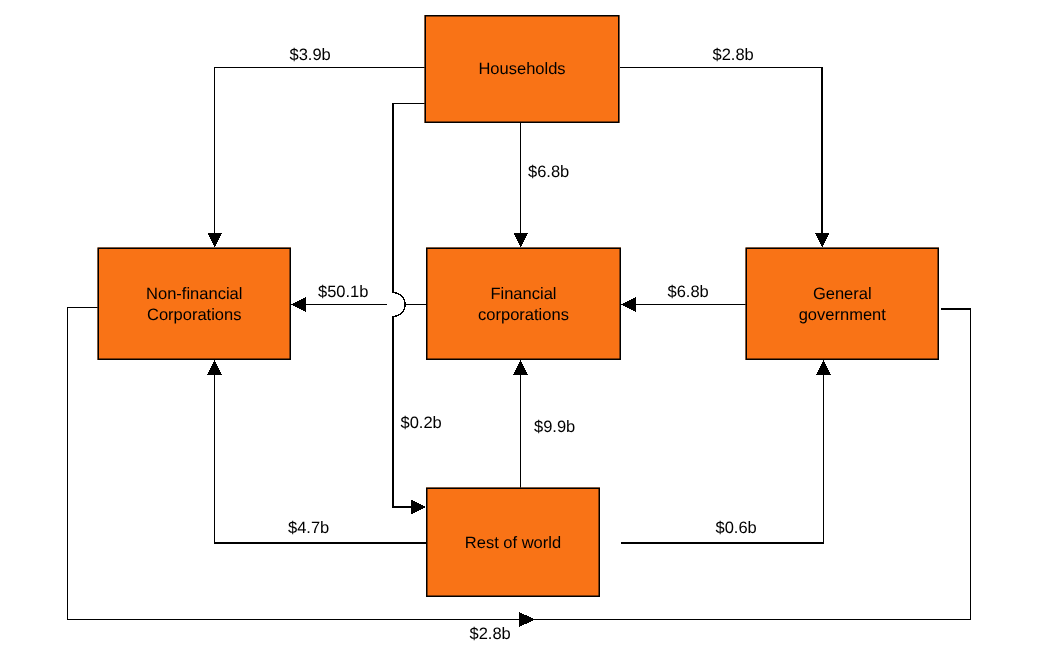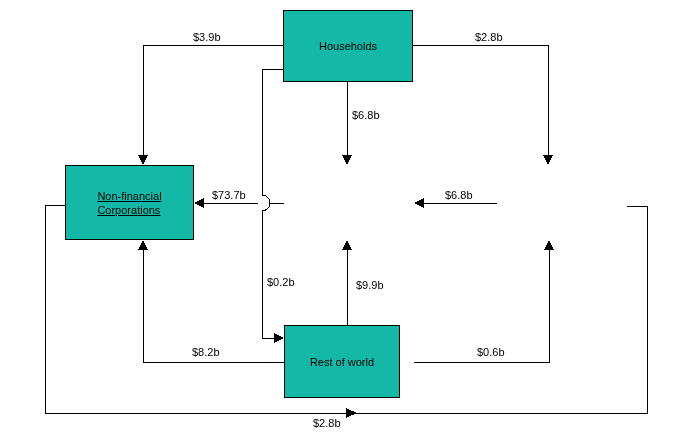--- a/index.html
+++ b/index.html
@@ -10,25 +10,25 @@
     height: 441px;
     background: #ffffff;
     font-family: "Liberation Sans", sans-serif;
     color: #000000;
     overflow: hidden;
   }
   svg.wires { position: absolute; left: 0; top: 0; display: block; }
   .node {
     position: absolute;
     border: 1px solid #000000;
-    background: #14b8a6;
+    background: #f97316;
     display: flex;
     align-items: center;
     justify-content: center;
-    text-align: left;
+    text-align: center;
   }
   .node-label {
     font-size: 11px;
     line-height: 14px;
     white-space: pre-line;
   }
   .flow-label {
     position: absolute;
     font-size: 11px;
     line-height: 13px;
@@ -70,44 +70,52 @@
     <polygon points="549,240 544,250 554,250" fill="#000000" stroke="none"></polygon>
 
     <path d="M 65 205 H 45 V 413 H 647 V 206 H 627"></path>
     <polygon points="357,413 346,408 346,418" fill="#000000" stroke="none"></polygon>
   </svg>
 
   <div class="node" style="left:283px; top:10px; width:130px; height:72px;">
     <span class="node-label">Households</span>
   </div>
 
-  <div class="node" style="left:65px; top:165px; width:129px; height:75px;text-decoration:underline;">
+  <div class="node" style="left:65px; top:165px; width:129px; height:75px;">
     <span class="node-label">Non-financial
 Corporations</span>
   </div>
 
+  <div class="node" style="left:284px; top:165px; width:130px; height:75px;">
+    <span class="node-label">Financial
+corporations</span>
+  </div>
 
+  <div class="node" style="left:497px; top:165px; width:129px; height:75px;">
+    <span class="node-label">General
+government</span>
+  </div>
 
   <div class="node" style="left:284px; top:325px; width:116px; height:73px;">
     <span class="node-label">Rest of world</span>
   </div>
 
   <div class="flow-label" style="left:193px; top:31px;">$3.9b</div>
 
   <div class="flow-label" style="left:475px; top:31px;">$2.8b</div>
 
   <div class="flow-label" style="left:352px; top:109px;">$6.8b</div>
 
-  <div class="flow-label" style="left:212px; top:189px;">$73.7b</div>
+  <div class="flow-label" style="left:212px; top:189px;">$50.1b</div>
 
   <div class="flow-label" style="left:445px; top:189px;">$6.8b</div>
 
   <div class="flow-label" style="left:267px; top:276px;">$0.2b</div>
 
   <div class="flow-label" style="left:356px; top:279px;">$9.9b</div>
 
-  <div class="flow-label" style="left:192px; top:346px;">$8.2b</div>
+  <div class="flow-label" style="left:192px; top:346px;">$4.7b</div>
 
   <div class="flow-label" style="left:477px; top:346px;text-align:right;">$0.6b</div>
 
   <div class="flow-label" style="left:313px; top:417px;">$2.8b</div>
 
 </div>
 
 </body></html>

